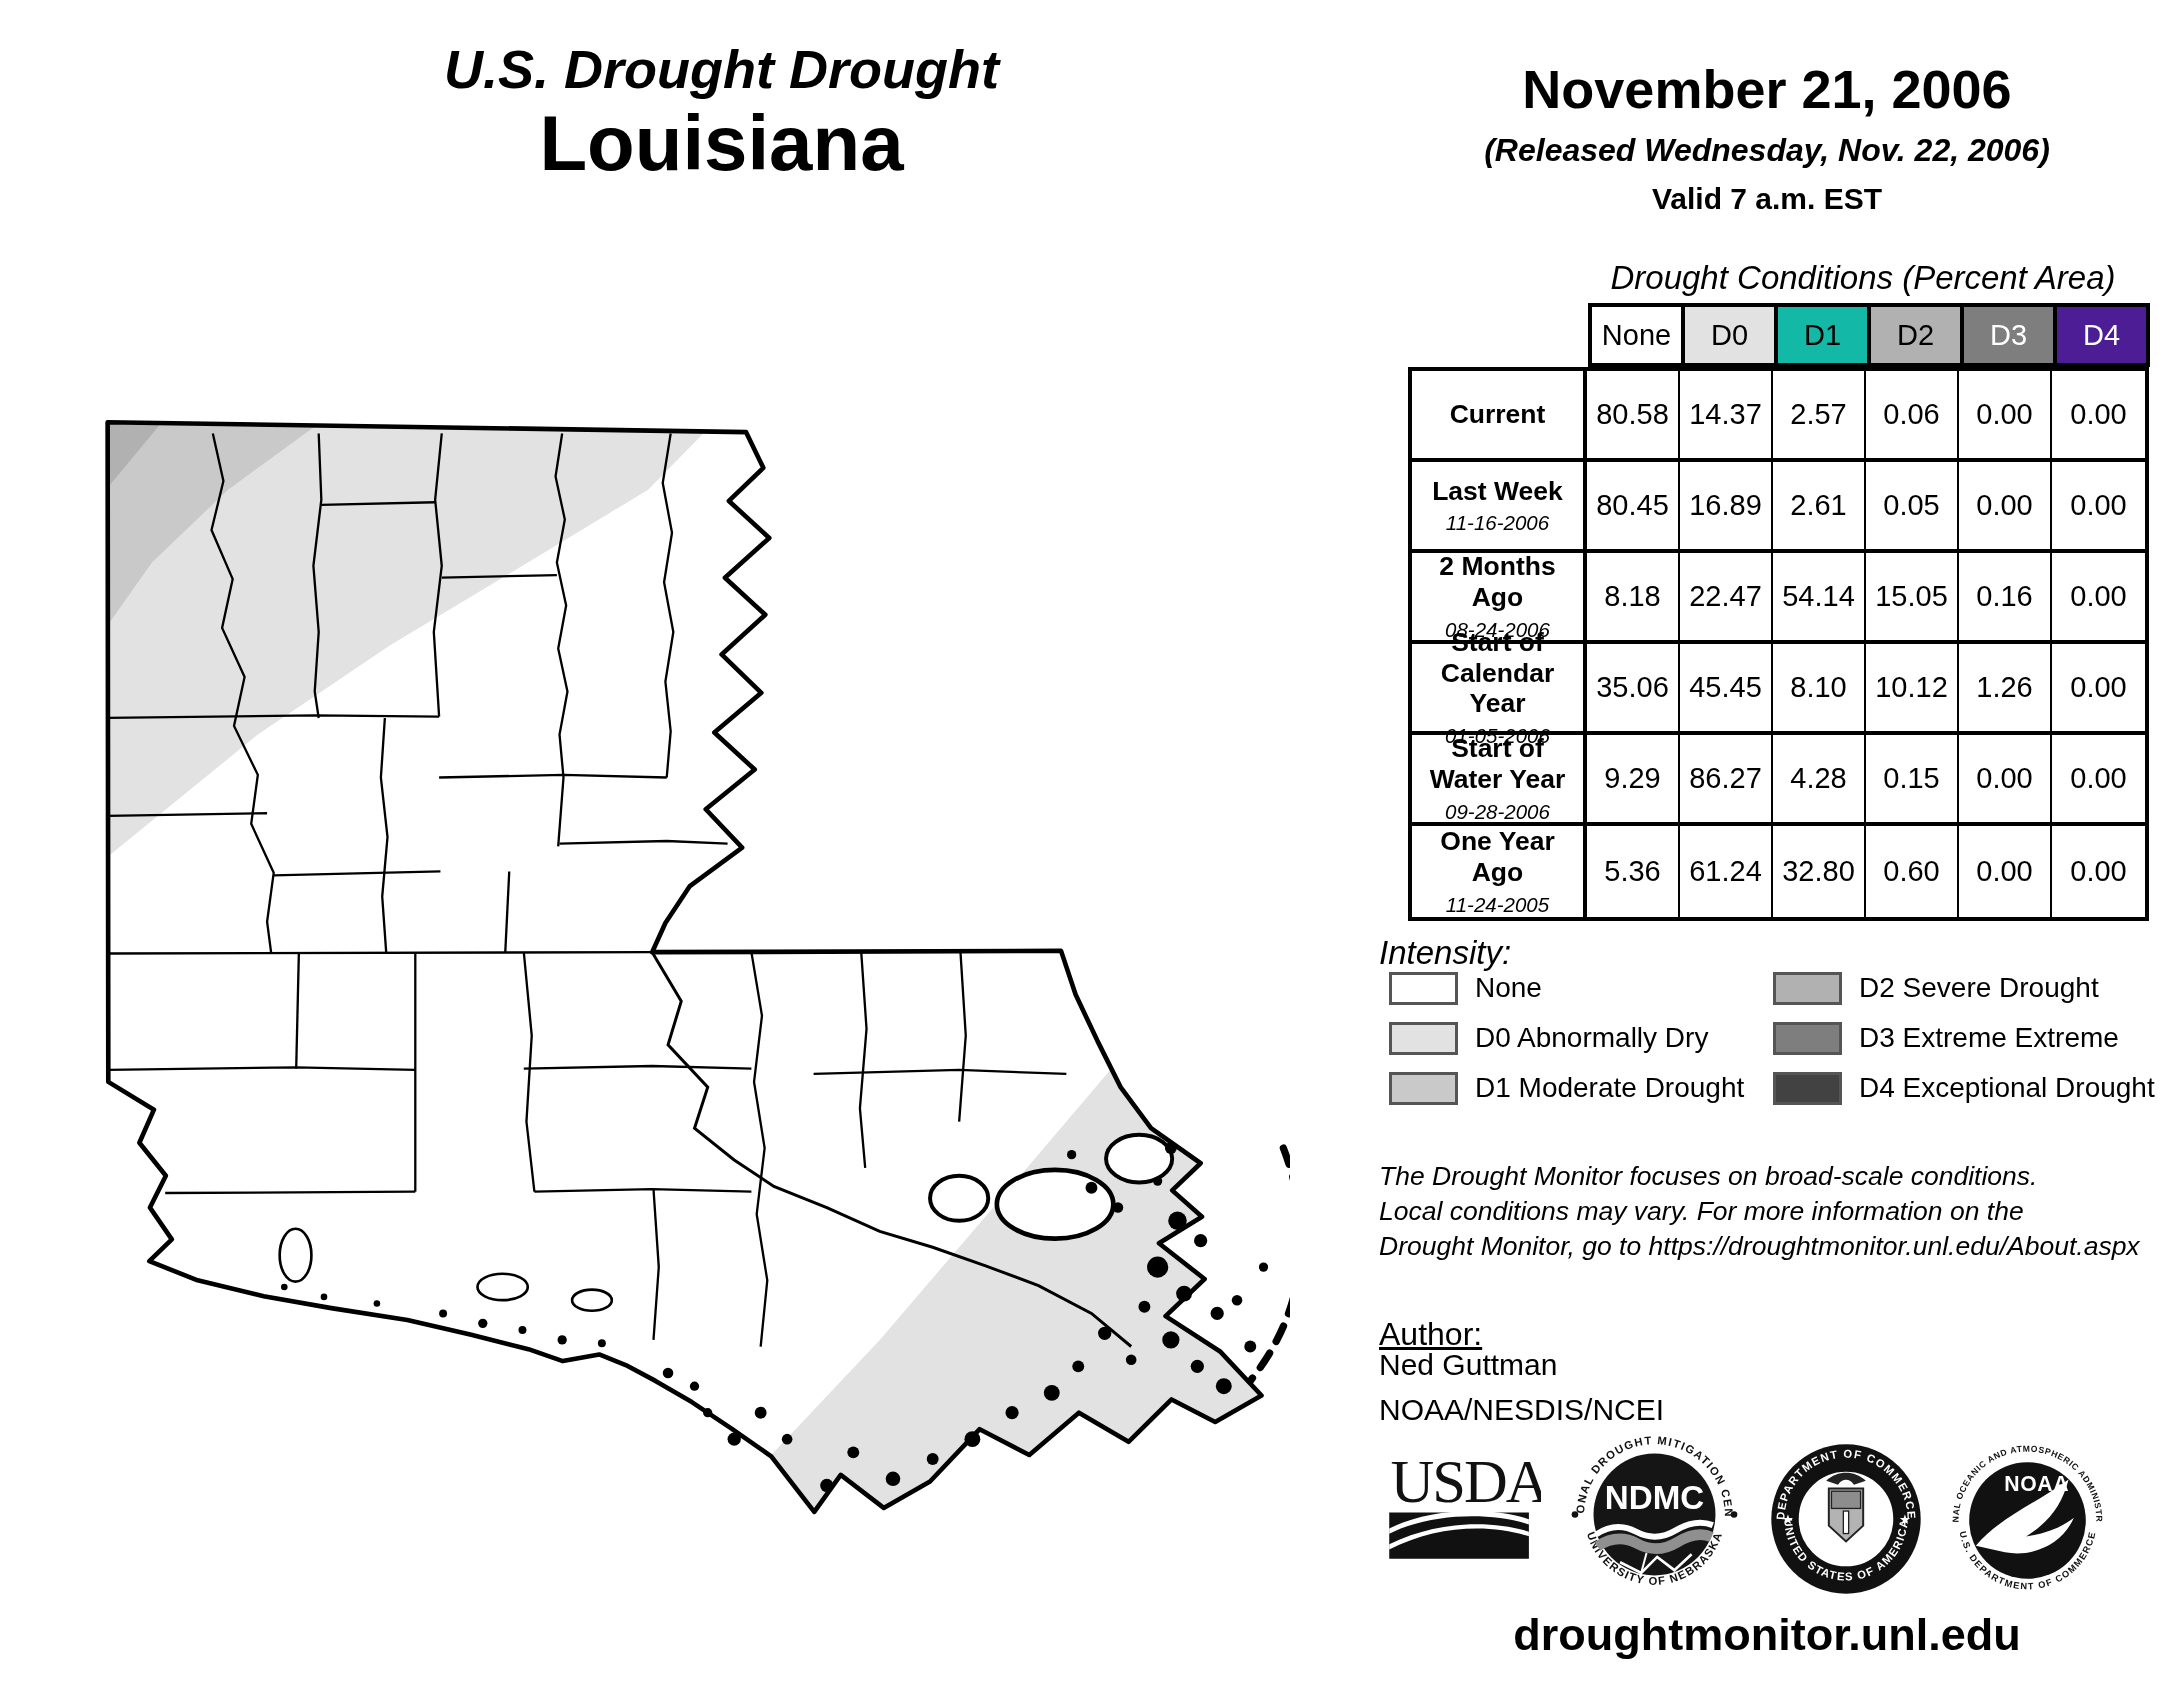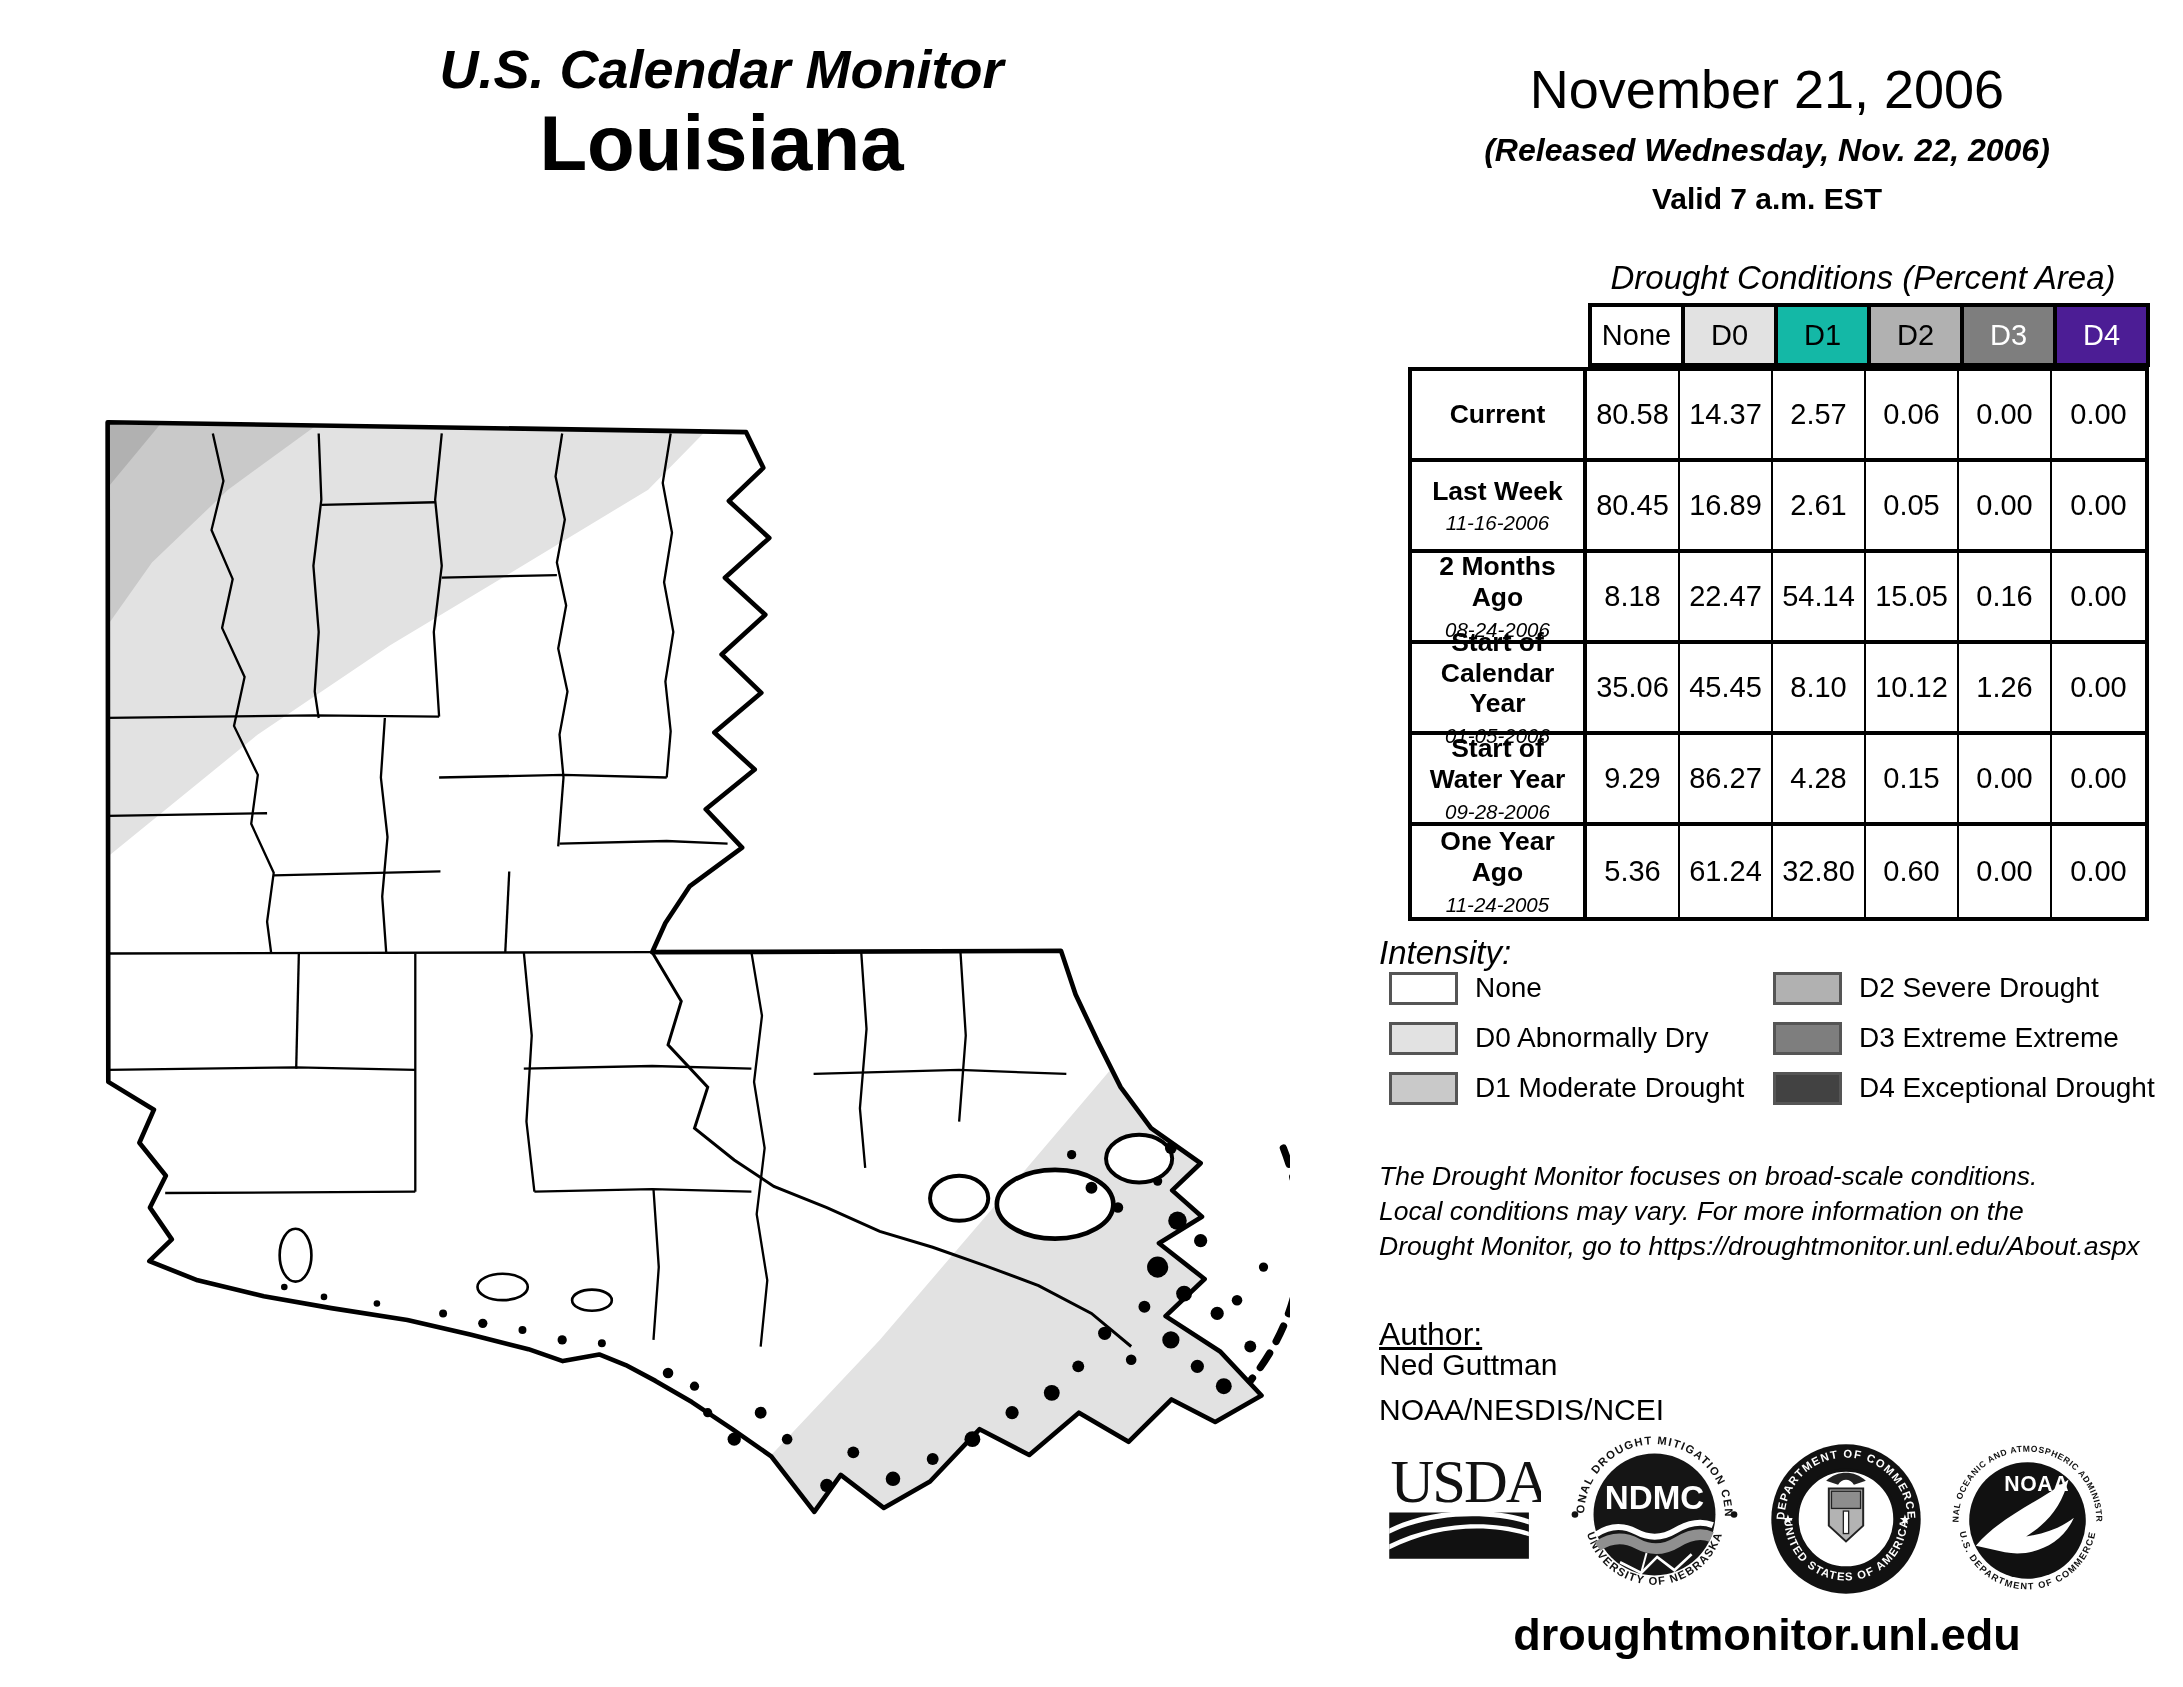--- a/index.html
+++ b/index.html
@@ -7,21 +7,21 @@
     width:2183px;height:1687px;position:relative;background:#fff;
     font-family:"Liberation Sans", sans-serif;color:#000;overflow:hidden;
   }
   .abs{position:absolute;}
   
   .title-block{left:192px;top:40px;width:1059px;text-align:center;}
   .title1{font-size:54px;font-weight:bold;font-style:italic;line-height:1.1;}
   .title2{font-size:78px;font-weight:bold;line-height:1.15;}
   
   .date-block{left:1350px;top:58px;width:834px;text-align:center;}
-  .date-main{font-size:54px;font-weight:normal;}
+  .date-main{font-size:54px;font-weight:bold;}
   .date-released{font-size:32px;font-weight:bold;font-style:italic;margin-top:12px;}
   .date-valid{font-size:30px;font-weight:bold;margin-top:13.2px;}
   
   .tbl-title{left:1575px;top:259px;width:576px;text-align:center;font-size:33px;font-style:italic;}
   .dm-header{left:1588px;top:303px;display:flex;}
   .hcell{width:97px;height:64px;border:4px solid #000;box-sizing:border-box;
          display:flex;align-items:center;justify-content:center;font-size:29px;}
   .hcell + .hcell{margin-left:-4px;}
   .dm-body{left:1408px;top:367px;display:grid;
            grid-template-columns:175px repeat(6,93px);grid-auto-rows:91px;
@@ -47,21 +47,21 @@
   .author-name{left:1379px;top:1348px;font-size:30px;}
   .author-org{left:1379px;top:1393px;font-size:30px;}
   
   .footer-url{left:1350px;top:1609px;width:834px;text-align:center;font-size:45px;font-weight:bold;}
   .logo{position:absolute;}
 </style>
 </head>
 <body>
 
 <div class="abs title-block">
-  <div class="title1">U.S. Calendar Monitor</div>
+  <div class="title1">U.S. Drought Drought</div>
   <div class="title2">Louisiana</div>
 </div>
 
 <svg class="abs" style="left:99px;top:407px" width="1191" height="1138" viewBox="0 0 1800 1720">
   <defs>
     <clipPath id="stateClip">
       <path d="M13,23 L978,38
         L1004,92 L952,142 L1013,198 L946,258 L1007,314 L941,374 L1001,432 L930,492 L991,548 L917,608 L972,666 L893,724 L856,780 L836,824
         L1454,822
         L1476,888 L1509,958 L1544,1028 L1590,1090 L1665,1143

